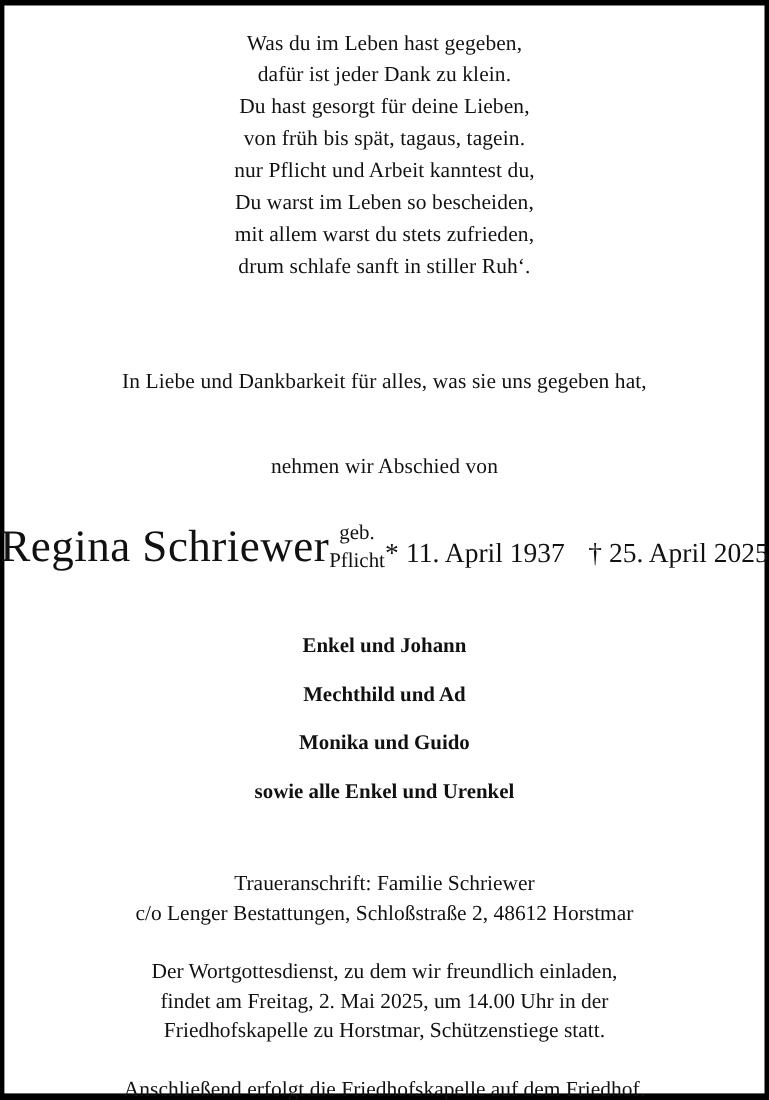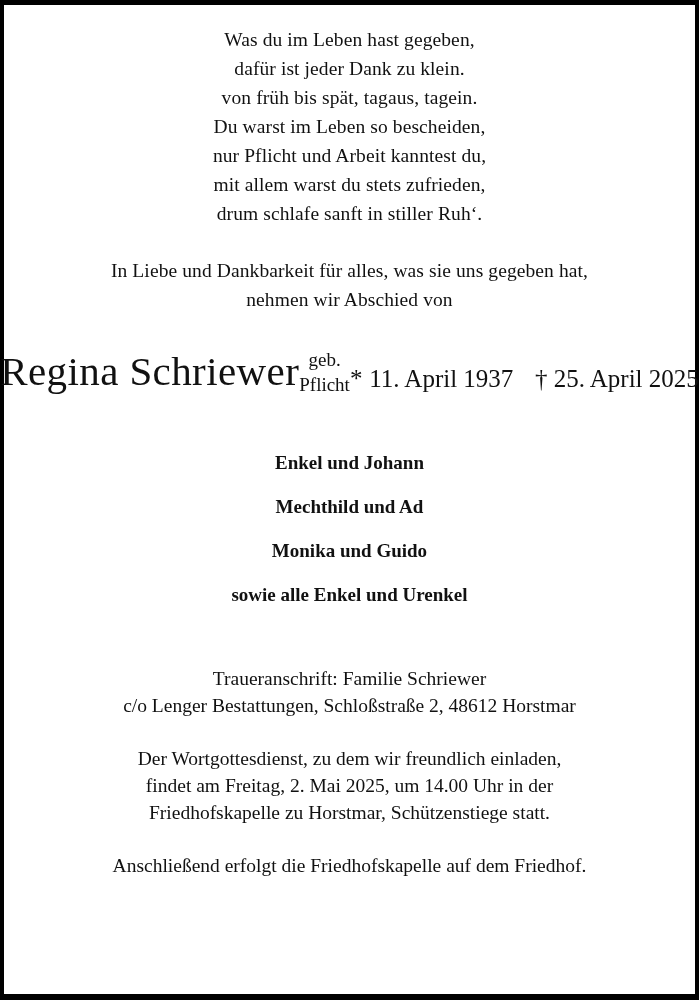--- a/index.html
+++ b/index.html
@@ -51,21 +51,21 @@
     white-space: nowrap;
   }
 
   
   .dedication {
     margin-top: 28px;
     font-size: 19.5px;
     line-height: 29px;
     letter-spacing: 0.1px;
   }
-  .dedication div { white-space: nowrap; }
+  .dedication div { white-space: nowrap; margin-top: 48px; }
 
   
   .name-block {
     margin-top: 30px;
     display: flex;
     flex-direction: row;
     align-items: center;
   }
   .deceased-name {
     font-size: 41px;
@@ -126,23 +126,24 @@
 </style>
 </head>
 <body>
 
 <div class="notice-frame">
   <div class="notice-card">
 
     <ul class="verse">
       <li>Was du im Leben hast gegeben,</li>
       <li>dafür ist jeder Dank zu klein.</li>
+      <li>Du hast gesorgt für deine Lieben,</li>
       <li>von früh bis spät, tagaus, tagein.</li>
+      <li>nur Pflicht und Arbeit kanntest du,</li>
       <li>Du warst im Leben so bescheiden,</li>
-      <li>nur Pflicht und Arbeit kanntest du,</li>
       <li>mit allem warst du stets zufrieden,</li>
       <li>drum schlafe sanft in stiller Ruh‘.</li>
     </ul>
 
     <div class="dedication">
       <div>In Liebe und Dankbarkeit für alles, was sie uns gegeben hat,</div>
       <div>nehmen wir Abschied von</div>
     </div>
 
     <div class="name-block">

